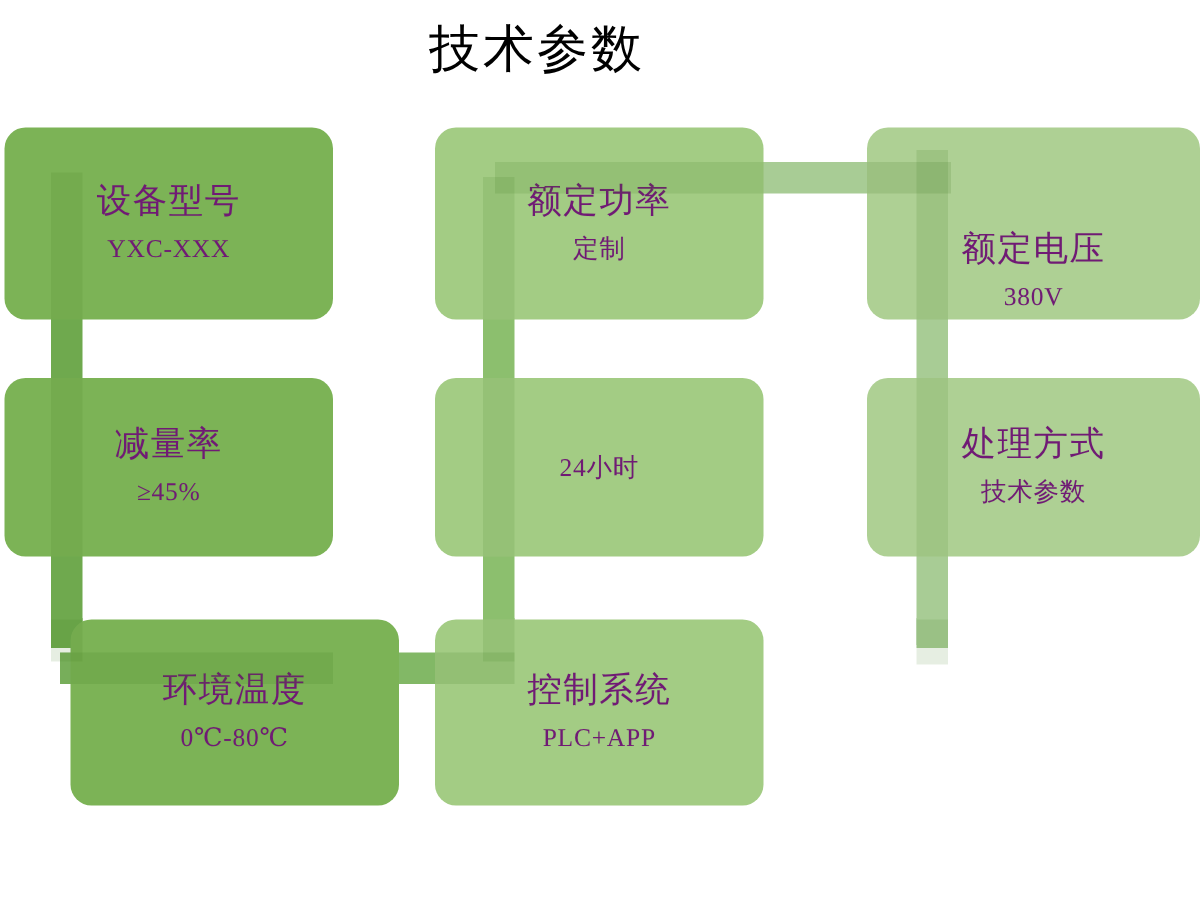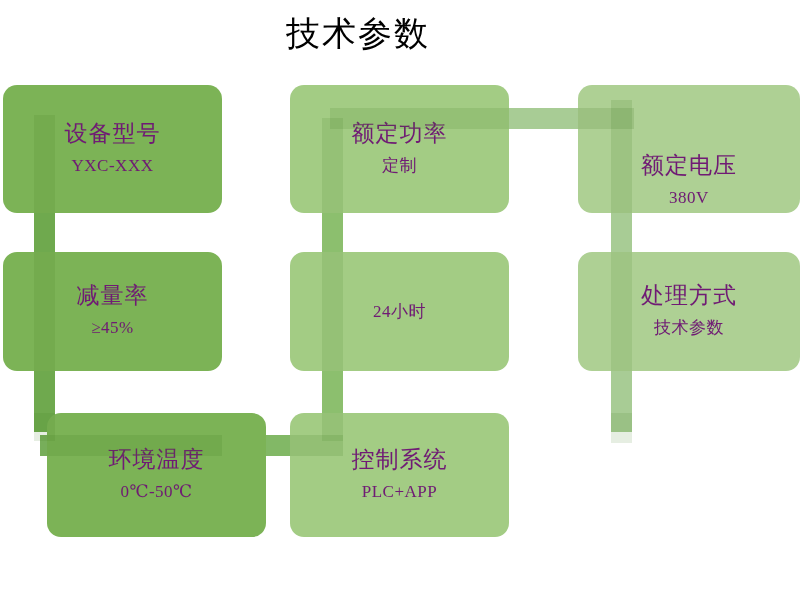--- a/index.html
+++ b/index.html
@@ -143,21 +143,21 @@
     <div class="val">24小时</div>
   </div>
 
   <div class="card" style="left:578px; top:252px; width:222px; height:119px; background:#aed094;">
     <div class="ttl">处理方式</div>
     <div class="val">技术参数</div>
   </div>
 
   <div class="card" style="left:3px; top:413px; width:219px; height:124px; background:#7cb356;margin-left:44px;">
     <div class="ttl">环境温度</div>
-    <div class="val">0℃-50℃</div>
+    <div class="val">0℃-80℃</div>
   </div>
 
   <div class="card" style="left:290px; top:413px; width:219px; height:124px; background:#a3cc84;text-align:right;">
     <div class="ttl">控制系统</div>
     <div class="val">PLC+APP</div>
   </div>
 
 
   <div class="accent accent-v" style="left:34px; top:115px; height:98px; background:rgba(60,120,30,0.13);"></div>
   <div class="accent accent-v" style="left:34px; top:252px; height:119px; background:rgba(60,120,30,0.13);"></div>

